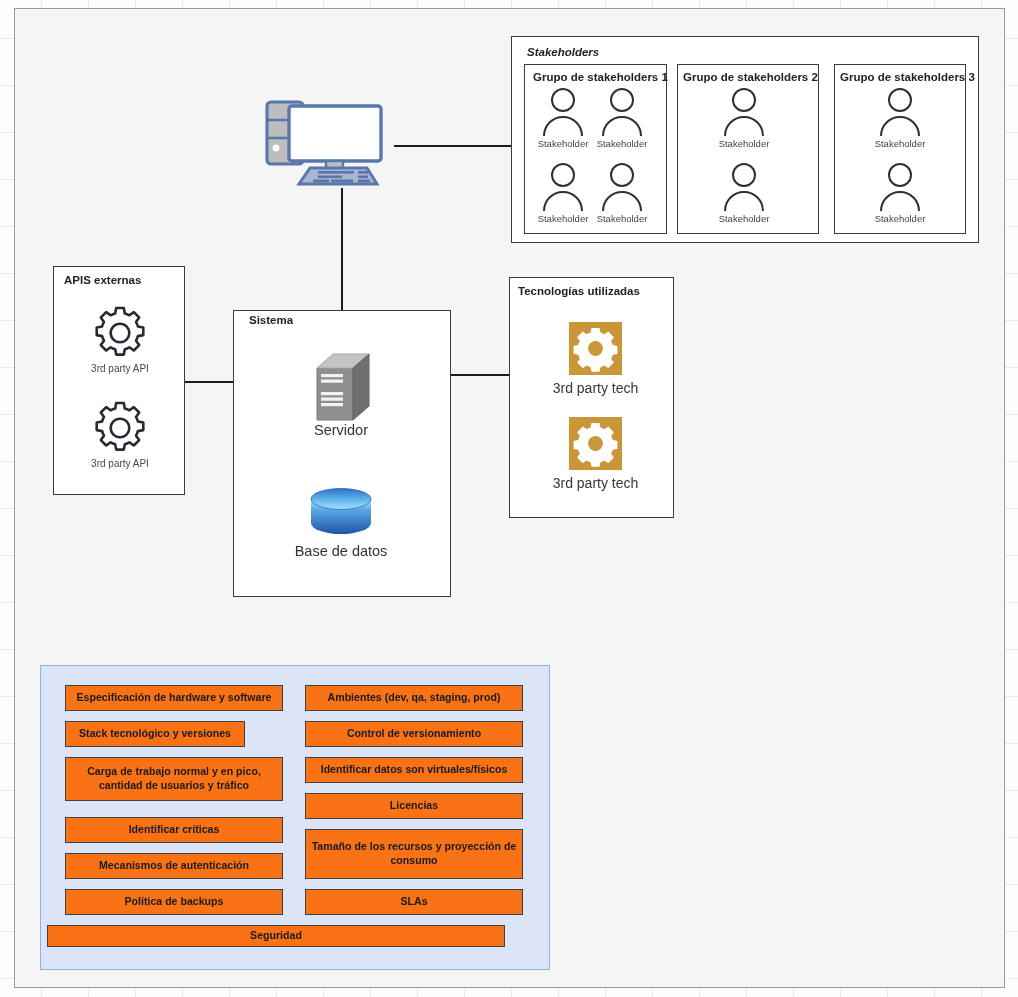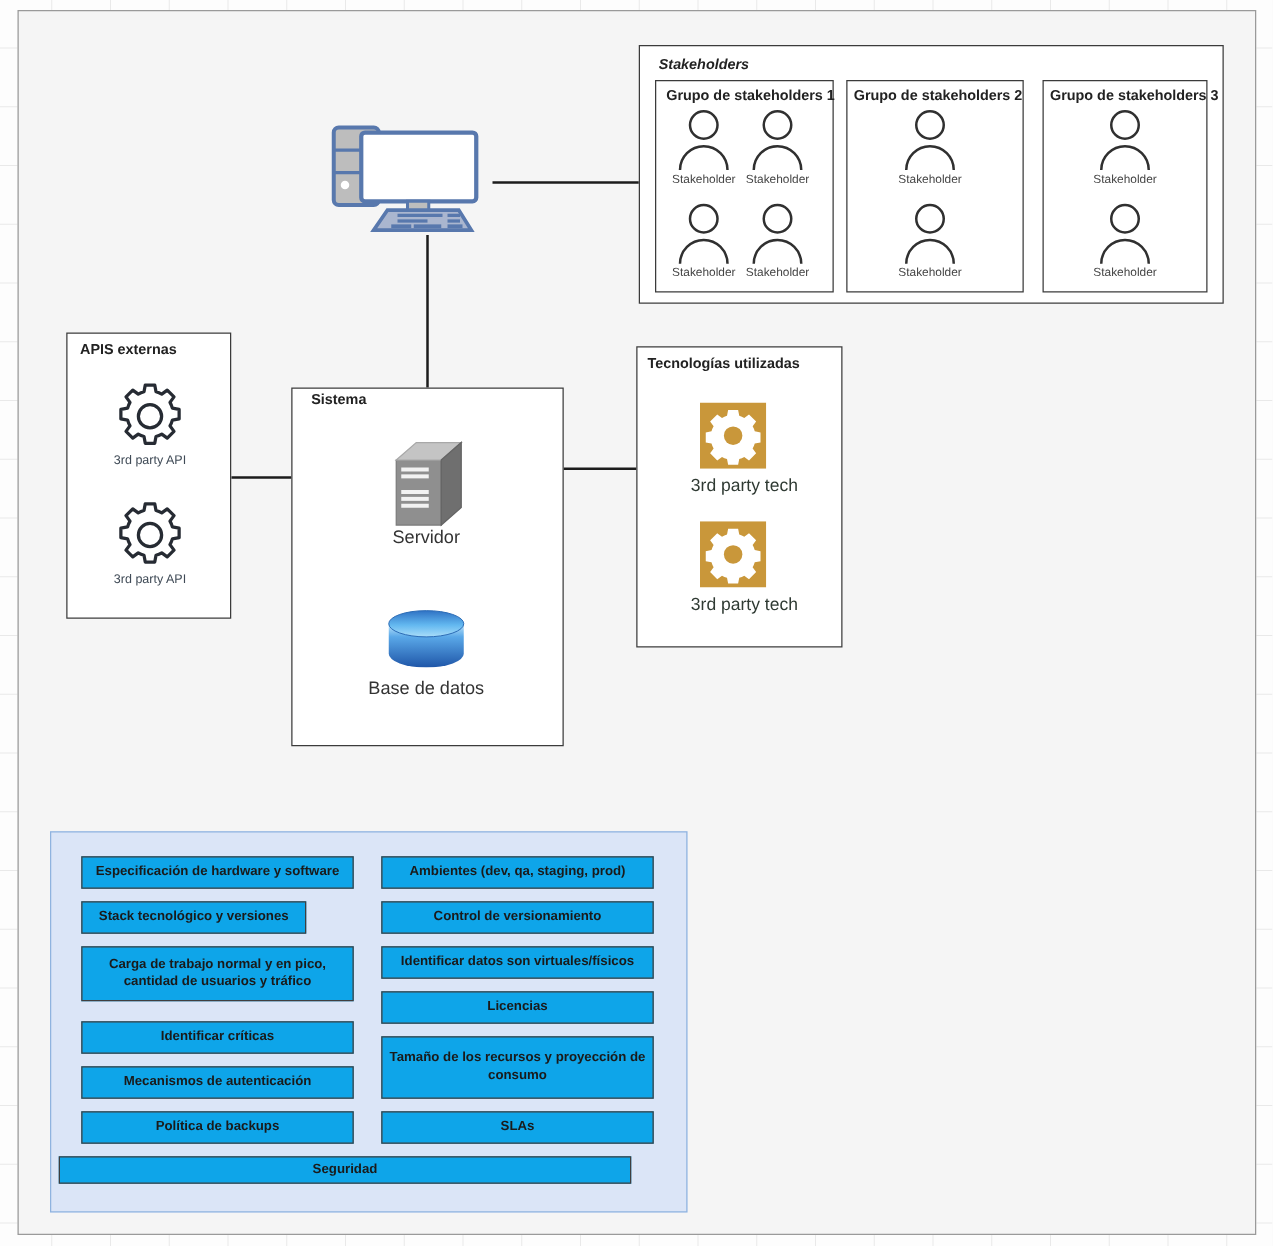--- a/index.html
+++ b/index.html
@@ -50,21 +50,21 @@
     position:absolute;top:52px;left:50%;transform:translateX(-50%);
     font-size:9.5px;color:#444;white-space:nowrap;
   }
   
   .gear-outline{position:absolute;width:56px;height:56px;}
   .api-label{
     position:absolute;top:58px;left:50%;transform:translateX(-50%);
     font-size:10px;color:#3f4a56;white-space:nowrap;
   }
   
-  .gear-tile{position:absolute;width:71px;height:53px;}
+  .gear-tile{position:absolute;width:71px;height:53px;text-align:center;}
   .tech-label{
     position:absolute;top:58px;left:50%;transform:translateX(-50%);
     font-size:14px;color:#2f3a33;white-space:nowrap;
   }
   
   .computer{position:absolute;width:130px;height:92px;}
   
   .server{position:absolute;width:62px;height:78px;}
   .database{position:absolute;width:64px;height:46px;}
   .node-label{
@@ -73,21 +73,21 @@
   }
   
   #checklist-panel{
     position:absolute;left:40px;top:665px;width:510px;height:305px;
     background:#dbe5f7;
     border:1.5px solid #8fb3df;
     box-sizing:border-box;
   }
   .chk{
     position:absolute;
-    background:#0ea5e9;
+    background:#f97316;
     border:1.6px solid #3f3f3f;
     box-sizing:border-box;
     display:flex;align-items:center;justify-content:center;
     text-align:center;
     font-size:10.6px;font-weight:bold;color:#1a1a1a;
     line-height:1.28;
     padding:0 4px;
   }
 </style>
 </head>

